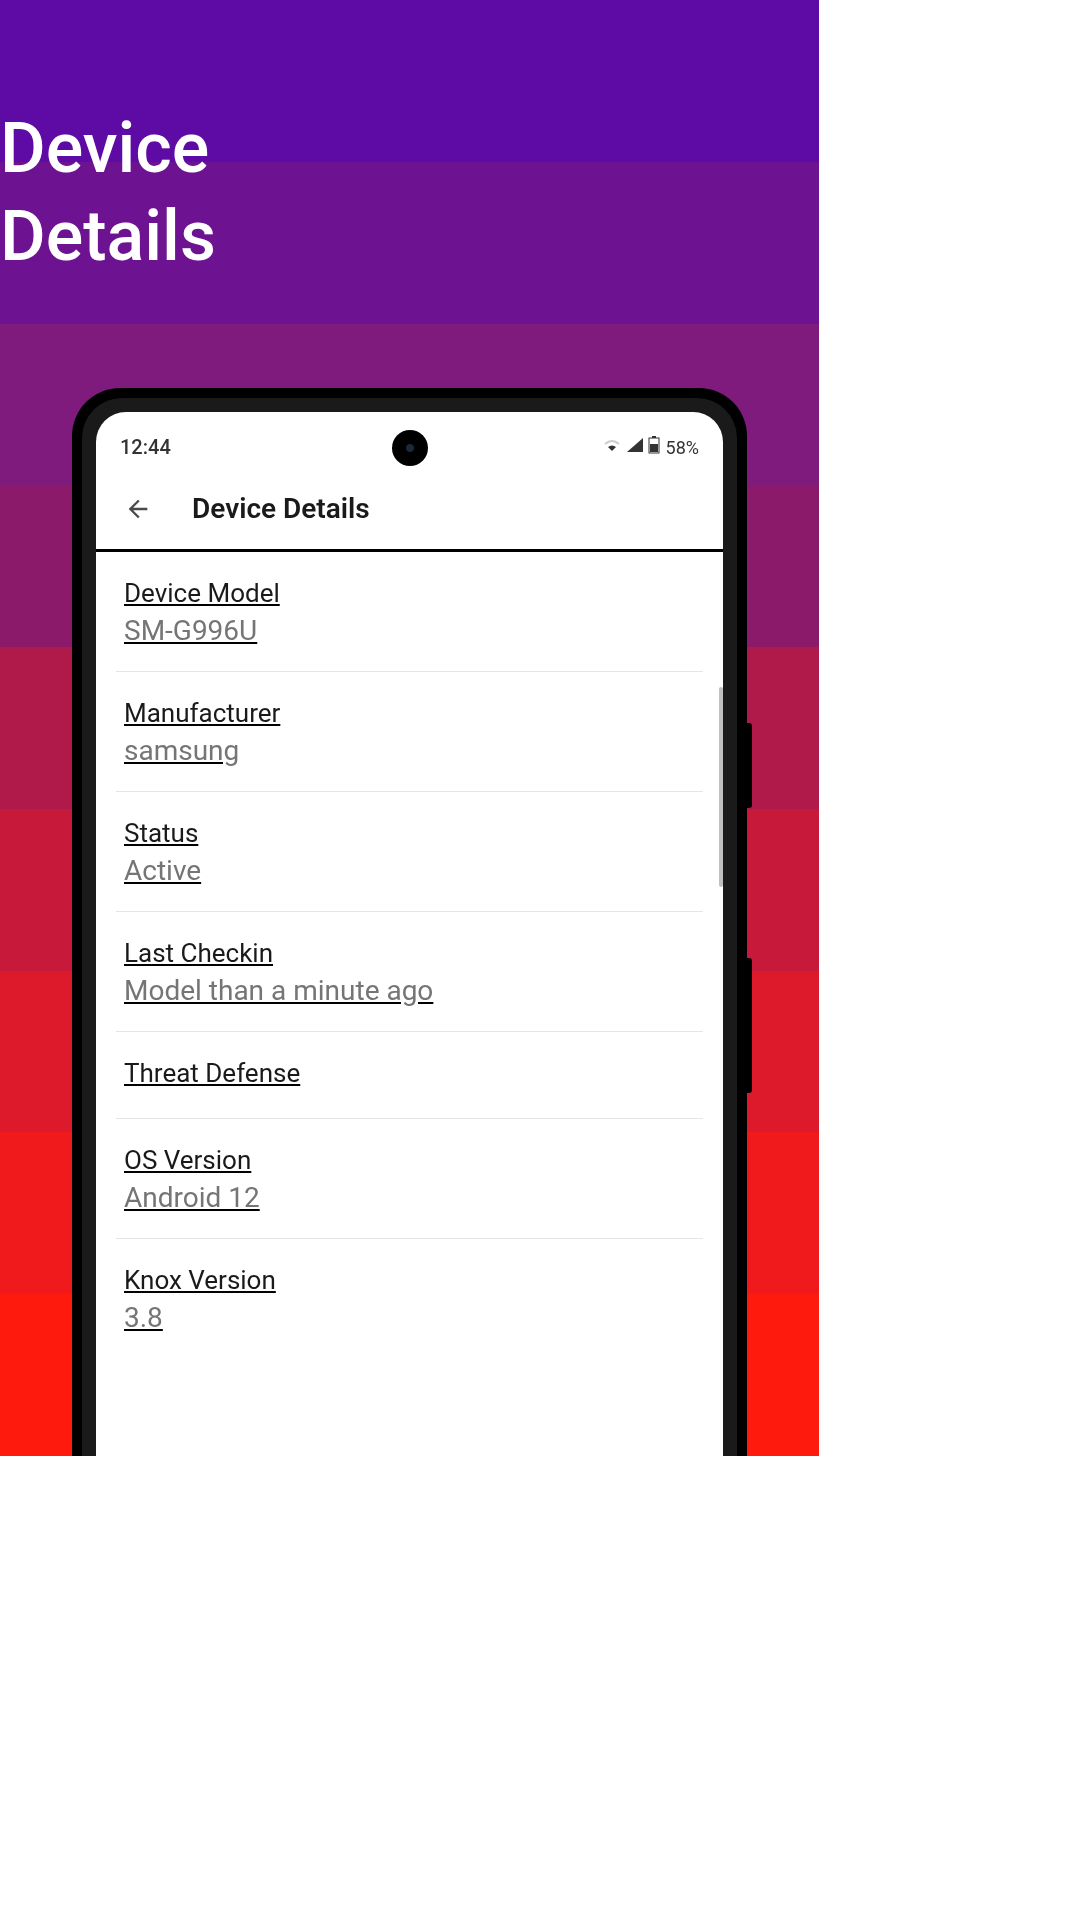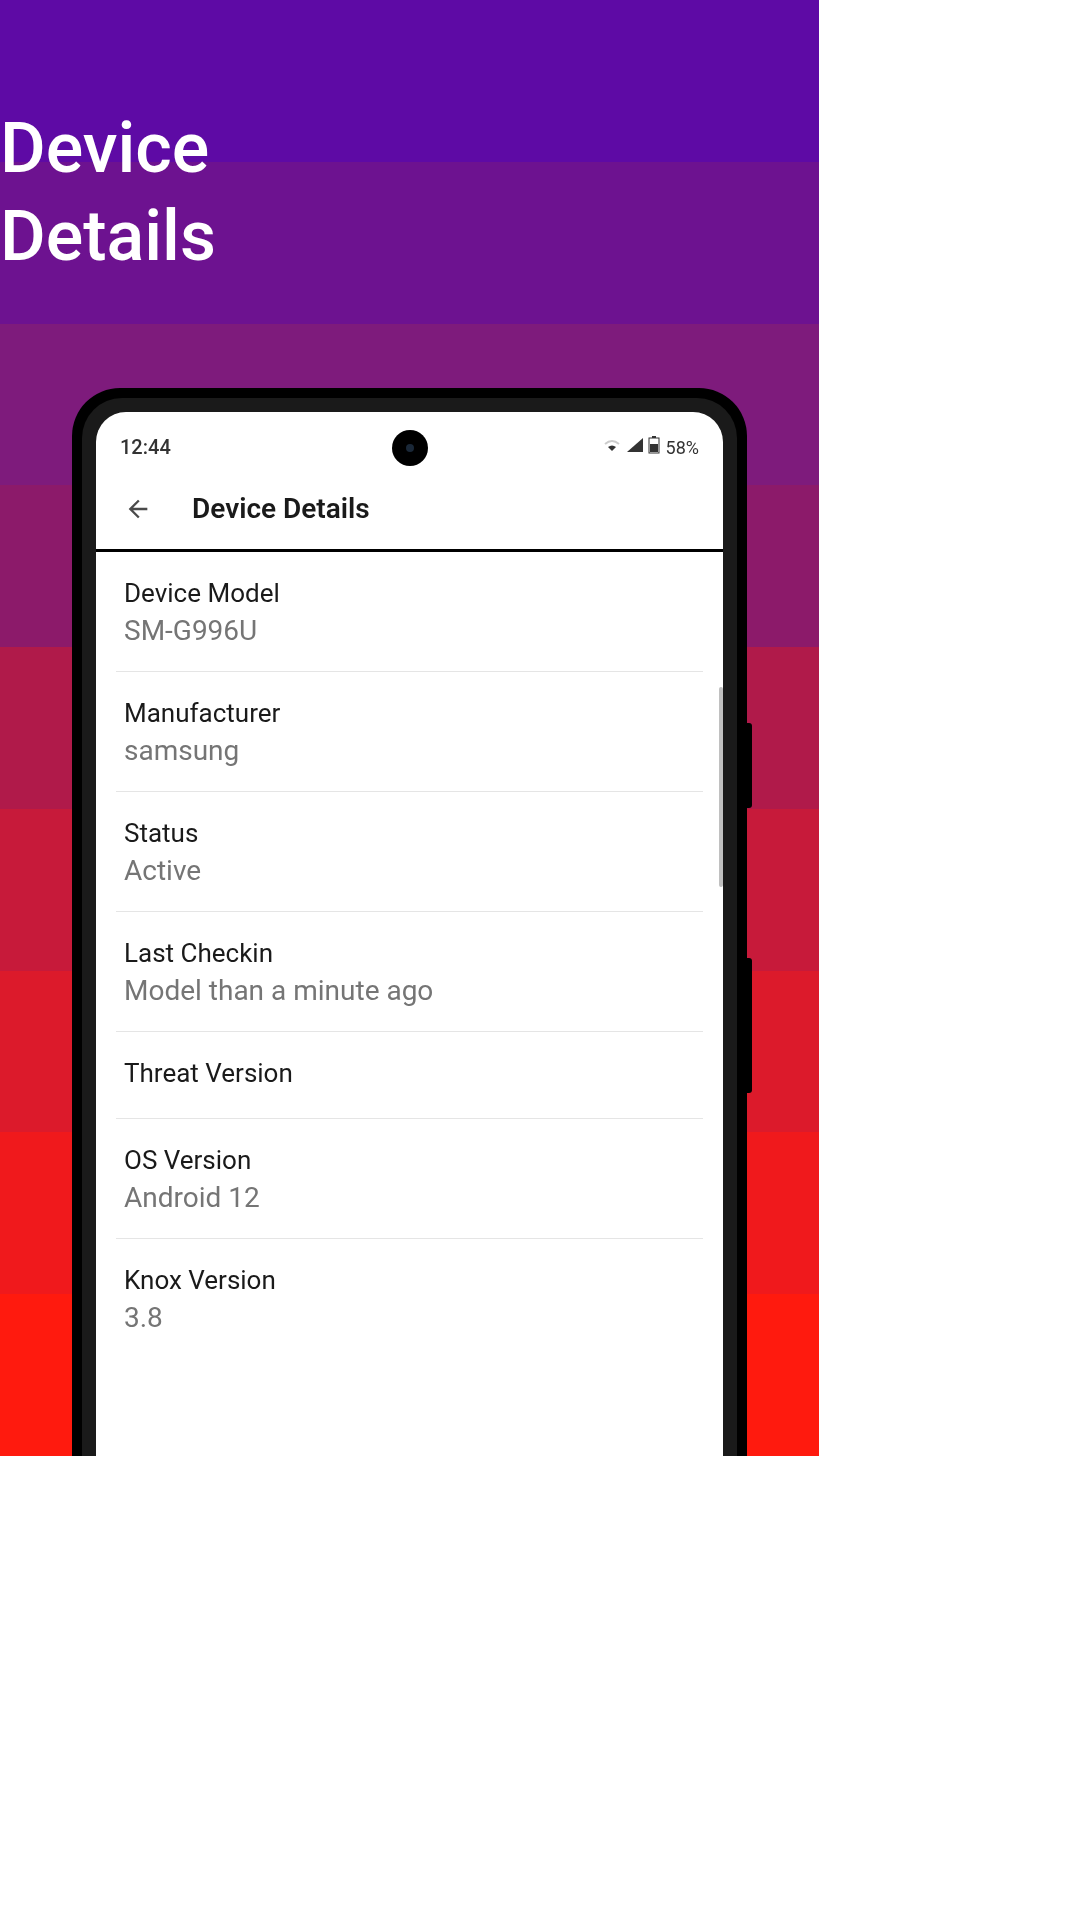--- a/index.html
+++ b/index.html
@@ -169,20 +169,21 @@
 }
 
 .header-title {
   font-size: 28px;
   font-weight: 600;
   color: #1a1a1a;
 }
 
 .details-list {
   padding: 0 20px;
+  text-decoration: underline;
 }
 
 .detail-row {
   padding: 26px 8px 24px 8px;
   border-bottom: 1px solid #e5e5e5;
 }
 
 .detail-row:last-child {
   border-bottom: none;
 }
@@ -284,21 +285,21 @@
         </div>
         <div class="detail-row">
           <div class="detail-label">Status</div>
           <div class="detail-value">Active</div>
         </div>
         <div class="detail-row">
           <div class="detail-label">Last Checkin</div>
           <div class="detail-value">Model than a minute ago</div>
         </div>
         <div class="detail-row">
-          <div class="detail-label">Threat Version</div>
+          <div class="detail-label">Threat Defense</div>
           <div class="detail-value"></div>
         </div>
         <div class="detail-row">
           <div class="detail-label">OS Version</div>
           <div class="detail-value">Android 12</div>
         </div>
         <div class="detail-row">
           <div class="detail-label">Knox Version</div>
           <div class="detail-value">3.8</div>
         </div>

